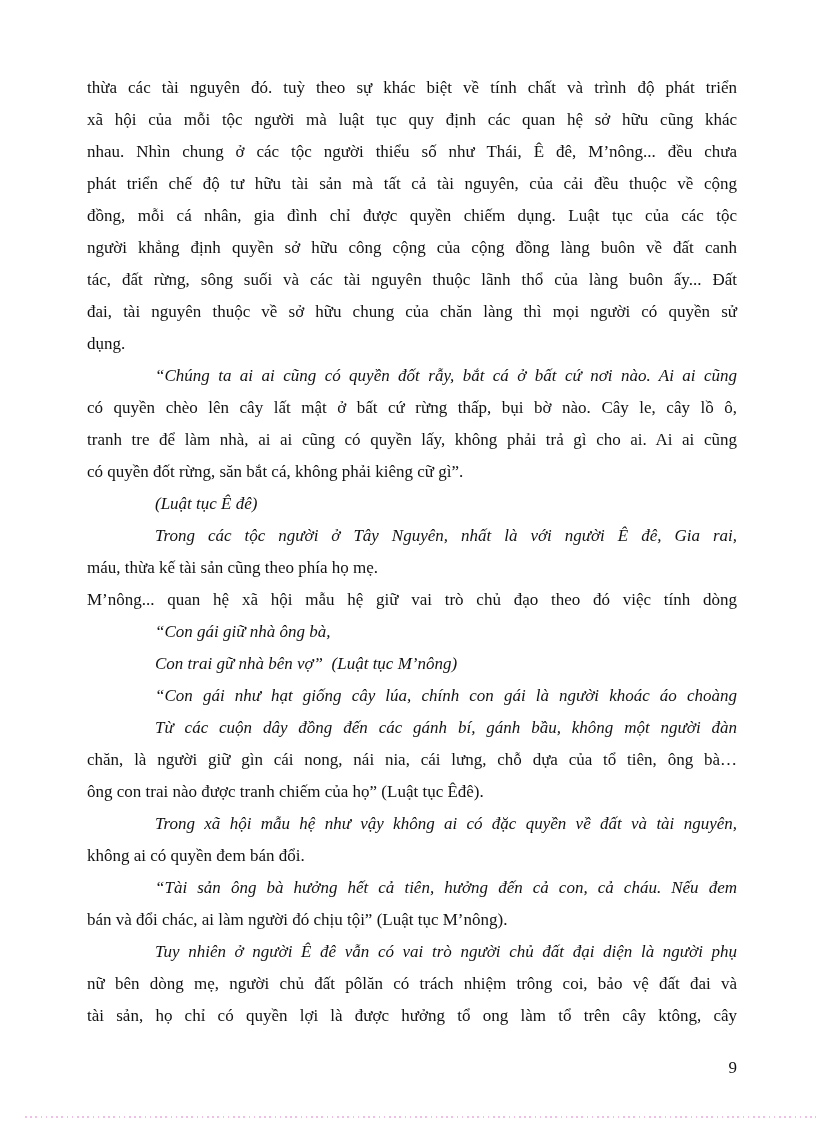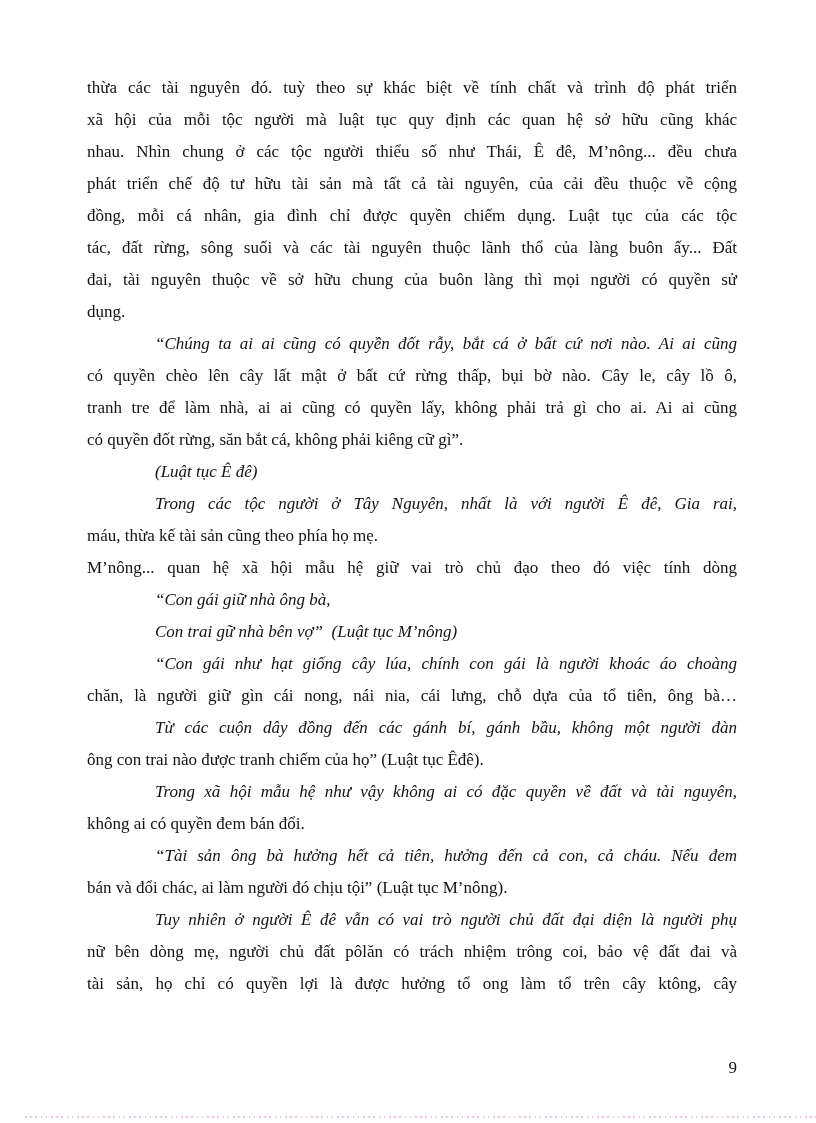--- a/index.html
+++ b/index.html
@@ -57,36 +57,37 @@
 </head>
 <body>
 
 <div class="page">
   <div class="text-block">
       <div class="line just">thừa các tài nguyên đó. tuỳ theo sự khác biệt về tính chất và trình độ phát triển</div>
       <div class="line just">xã hội của mỗi tộc người mà luật tục quy định các quan hệ sở hữu cũng khác</div>
       <div class="line just">nhau. Nhìn chung ở các tộc người thiểu số như Thái, Ê đê, M’nông... đều chưa</div>
       <div class="line just">phát triển chế độ tư hữu tài sản mà tất cả tài nguyên, của cải đều thuộc về cộng</div>
       <div class="line just">đồng, mỗi cá nhân, gia đình chỉ được quyền chiếm dụng. Luật tục của các tộc</div>
+      <div class="line just">người khẳng định quyền sở hữu công cộng của cộng đồng làng buôn về đất canh</div>
       <div class="line just">tác, đất rừng, sông suối và các tài nguyên thuộc lãnh thổ của làng buôn ấy... Đất</div>
-      <div class="line just">đai, tài nguyên thuộc về sở hữu chung của buôn làng thì mọi người có quyền sử</div>
+      <div class="line just">đai, tài nguyên thuộc về sở hữu chung của chăn làng thì mọi người có quyền sử</div>
       <div class="line">dụng.</div>
       <div class="line indent just">“Chúng ta ai ai cũng có quyền đốt rẫy, bắt cá ở bất cứ nơi nào. Ai ai cũng</div>
       <div class="line just">có quyền chèo lên cây lất mật ở bất cứ rừng thấp, bụi bờ nào. Cây le, cây lồ ô,</div>
       <div class="line just">tranh tre để làm nhà, ai ai cũng có quyền lấy, không phải trả gì cho ai. Ai ai cũng</div>
       <div class="line">có quyền đốt rừng, săn bắt cá, không phải kiêng cữ gì”.</div>
       <div class="line indent">(Luật tục Ê đê)</div>
       <div class="line indent just">Trong các tộc người ở Tây Nguyên, nhất là với người Ê đê, Gia rai,</div>
       <div class="line">máu, thừa kế tài sản cũng theo phía họ mẹ.</div>
       <div class="line just">M’nông... quan hệ xã hội mẫu hệ giữ vai trò chủ đạo theo đó việc tính dòng</div>
       <div class="line indent">“Con gái giữ nhà ông bà,</div>
       <div class="line indent">Con trai gữ nhà bên vợ”&nbsp; (Luật tục M’nông)</div>
       <div class="line indent just">“Con gái như hạt giống cây lúa, chính con gái là người khoác áo choàng</div>
+      <div class="line indent just">Từ các cuộn dây đồng đến các gánh bí, gánh bầu, không một người đàn</div>
       <div class="line just">chăn, là người giữ gìn cái nong, nái nia, cái lưng, chỗ dựa của tổ tiên, ông bà…</div>
-      <div class="line indent just">Từ các cuộn dây đồng đến các gánh bí, gánh bầu, không một người đàn</div>
       <div class="line">ông con trai nào được tranh chiếm của họ” (Luật tục Êđê).</div>
       <div class="line indent just">Trong xã hội mẫu hệ như vậy không ai có đặc quyền về đất và tài nguyên,</div>
       <div class="line">không ai có quyền đem bán đổi.</div>
       <div class="line indent just">“Tài sản ông bà hưởng hết cả tiên, hưởng đến cả con, cả cháu. Nếu đem</div>
       <div class="line">bán và đổi chác, ai làm người đó chịu tội” (Luật tục M’nông).</div>
       <div class="line indent just">Tuy nhiên ở người Ê đê vẫn có vai trò người chủ đất đại diện là người phụ</div>
       <div class="line just">nữ bên dòng mẹ, người chủ đất pôlăn có trách nhiệm trông coi, bảo vệ đất đai và</div>
       <div class="line just">tài sản, họ chỉ có quyền lợi là được hưởng tổ ong làm tổ trên cây ktông, cây</div>
     </div>
   <div class="page-number">9</div>

